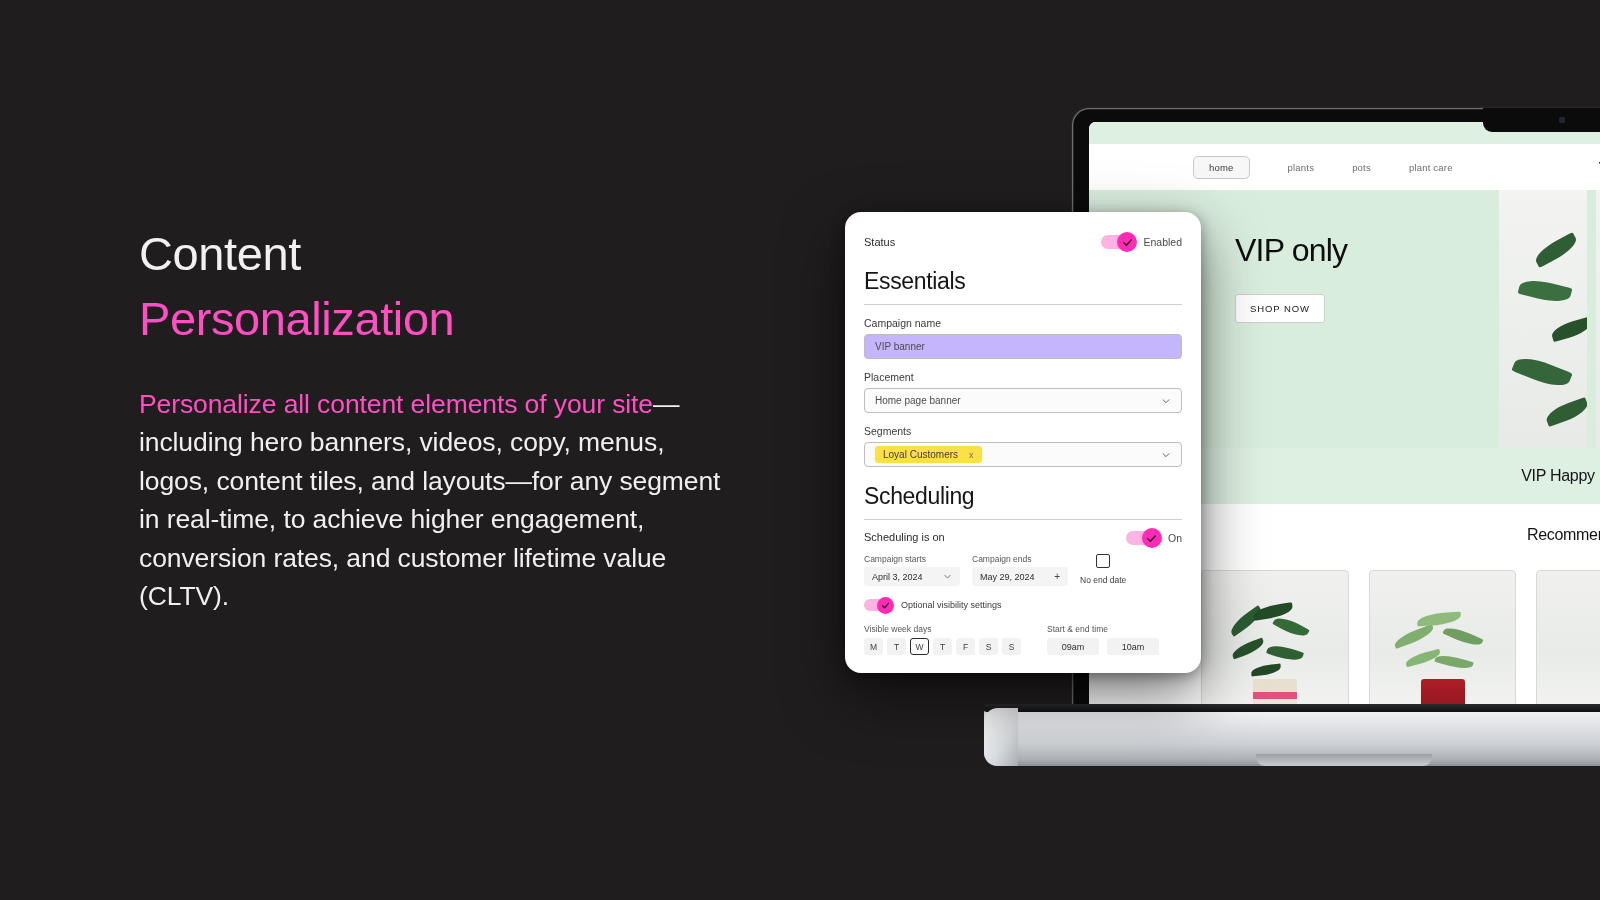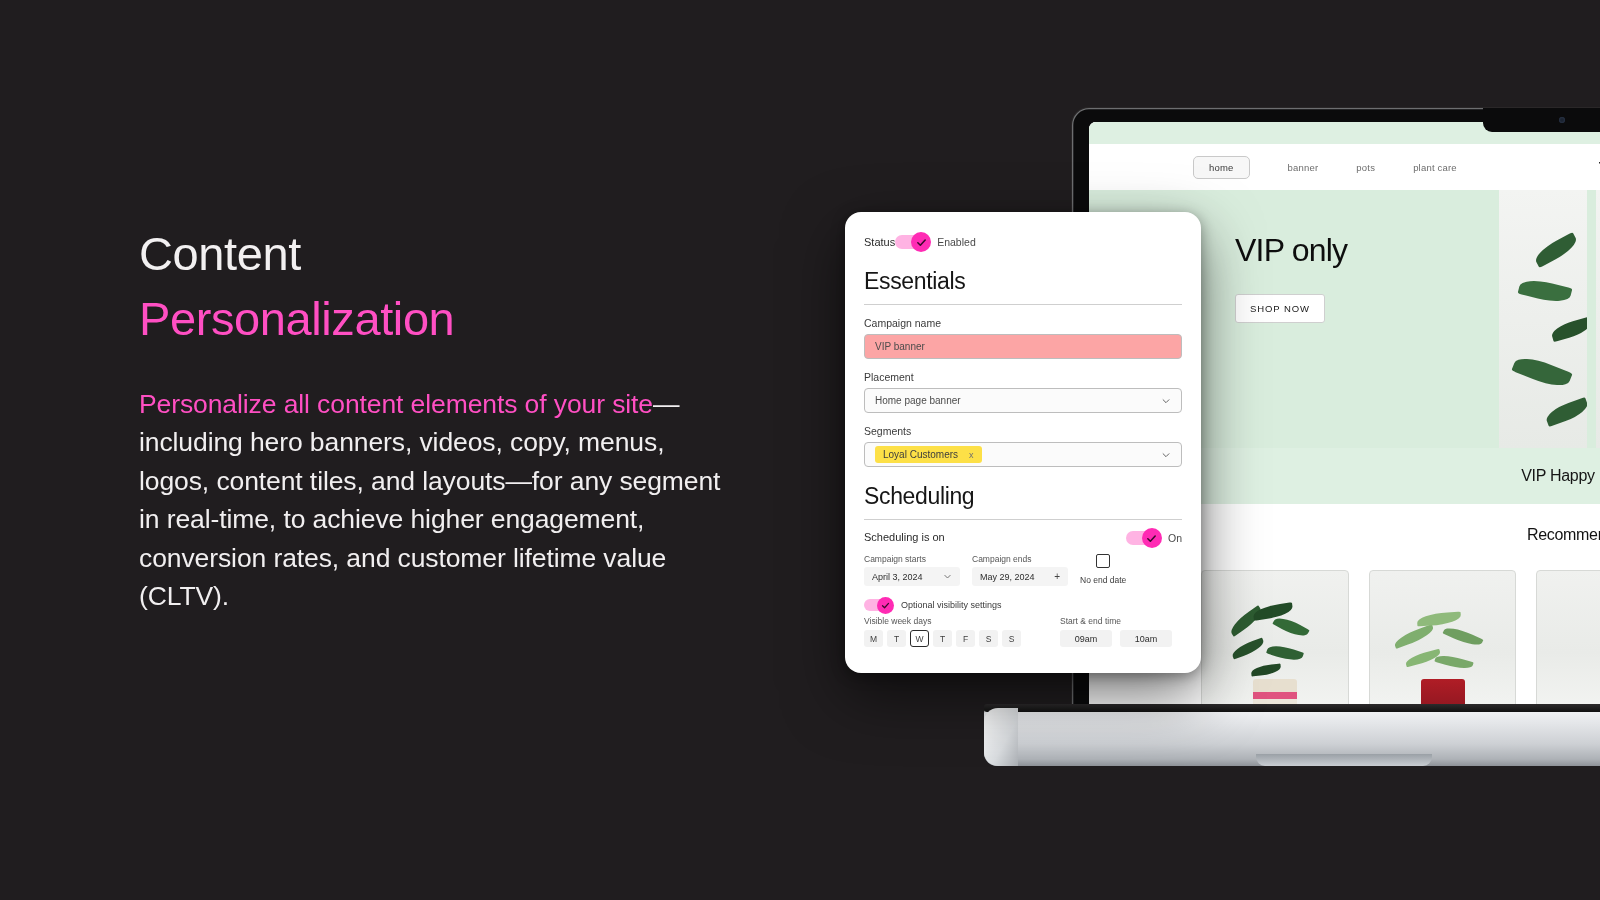--- a/index.html
+++ b/index.html
@@ -98,41 +98,41 @@
   .plant { position: absolute; bottom: 34px; left: 50%; transform: translateX(-50%); width: 104px; height: 98px; }
   .plant span { position:absolute; display:block; border-radius: 70% 6% 70% 6%; }
 
   
   .card {
     position: absolute; left: 845px; top: 212px; width: 356px; height: 461px;
     background: #fff; border-radius: 16px;
     box-shadow: 0 22px 60px rgba(0,0,0,.55), 0 3px 14px rgba(0,0,0,.35);
     padding: 20px 19px 0 19px;
   }
-  .row-status { display:flex; align-items:center; height: 20px; }
+  .row-status { display:flex; align-items:center; justify-content: space-between; height: 20px; }
   .lbl-status { font-size: 11px; color: #2b2b2b; }
   .toggle-wrap { display:flex; align-items:center; gap: 8px; }
   .toggle {
     width: 34px; height: 14px; border-radius: 9px; background: #ffb3e3; position: relative;
   }
   .toggle .knob {
     position:absolute; right: -2px; top: -3px; width: 20px; height: 20px; border-radius: 50%;
     background: #ff2bb4; display:flex; align-items:center; justify-content:center;
   }
   .toggle .knob svg { width: 11px; height: 11px; }
   .toggle-label { font-size: 10.5px; color: #4a4a4a; }
 
   .sec-title { font-size: 23px; color: #161616; letter-spacing: -0.35px; margin-top: 16px; }
   .sec-rule { height: 1px; background: #cfcfcf; margin-top: 9px; }
 
   .field-label { font-size: 10.5px; color: #3a3a3a; margin-top: 12px; }
   .input {
     margin-top: 5px; height: 25px; border: 1px solid #bdbdbd; border-radius: 4px;
     display: flex; align-items: center; padding: 0 10px; font-size: 10px; color: #4c4c4c;
-    background: #fca5a5; justify-content: space-between;
+    background: #c4b5fd; justify-content: space-between;
   }
   .input.sel { background: #fbfbfb; }
   .chev { width: 10px; height: 10px; opacity: .75; }
   .chip { background: #fde047; border-radius: 3px; padding: 3px 8px; font-size: 10px; color: #3d3d3d;
     display:flex; align-items:center; gap: 11px; }
   .chip .x { font-size: 9px; color: #6f6f6f; }
 
   .sched-row { display:flex; align-items:flex-start; justify-content: space-between; margin-top: 11px; }
   .sched-lbl { font-size: 11px; color: #2b2b2b; }
 
@@ -145,21 +145,21 @@
   .nod { display:flex; align-items:center; gap: 7px; padding-bottom: 1px; flex-direction: column; }
   .checkbox { width: 14px; height: 14px; border: 1.3px solid #333; border-radius: 2px; background: #fff; }
   .nod-lbl { font-size: 8.5px; color: #3c3c3c; }
 
   .vis-row { display:flex; align-items:center; gap: 9px; margin-top: 13px; }
   .toggle.sm { width: 28px; height: 12px; }
   .toggle.sm .knob { width: 17px; height: 17px; top: -2.5px; right: -2px; }
   .toggle.sm .knob svg { width: 9px; height: 9px; }
   .vis-lbl { font-size: 9px; color: #3a3a3a; }
 
-  .wk-wrap { display:flex; gap: 39px; margin-top: 5px; }
+  .wk-wrap { display:flex; gap: 26px; margin-top: 13px; }
   .wk-lbl, .time-lbl { font-size: 8.5px; color: #565656; margin-bottom: 4px; }
   .days { display:flex; gap: 4px; }
   .day { width: 19px; height: 17px; background: #f2f2f2; border-radius: 3px; display:flex;
     align-items:center; justify-content:center; font-size: 8.5px; color: #3d3d3d; border:1px solid transparent; }
   .day.on { background:#fff; border: 1.2px solid #2b2b2b; }
   .times { display:flex; gap: 8px; }
   .time-box { background: #f2f2f2; border-radius: 3px; width: 52px; height: 17px; display:flex;
     align-items:center; justify-content:center; font-size: 9px; color: #2e2e2e; }
 </style>
 </head>
@@ -179,21 +179,21 @@
     <div class="lid">
       <div class="notch">
         <div class="cam"></div>
       </div>
       <div class="screen">
         <div class="site">
           <div class="site-topband"></div>
 
           <div class="site-nav">
             <span class="nav-pill">home</span>
-            <span class="nav-link">banner</span>
+            <span class="nav-link">plants</span>
             <span class="nav-link">pots</span>
             <span class="nav-link">plant care</span>
             <span class="brand">ferns</span>
           </div>
 
           <div class="hero">
             <div class="hero-text">
               <div class="hero-title">VIP only</div>
               <div class="hero-btn">SHOP NOW</div>
             </div>

